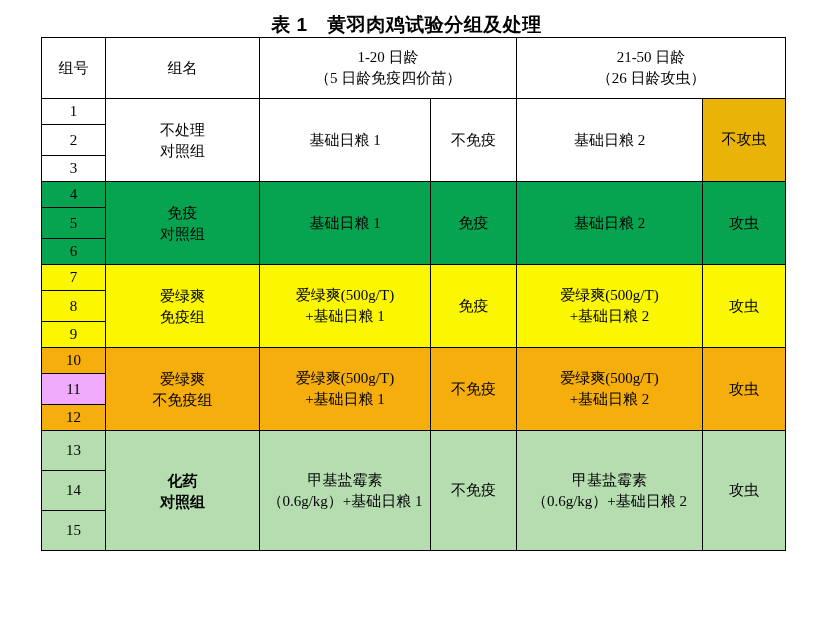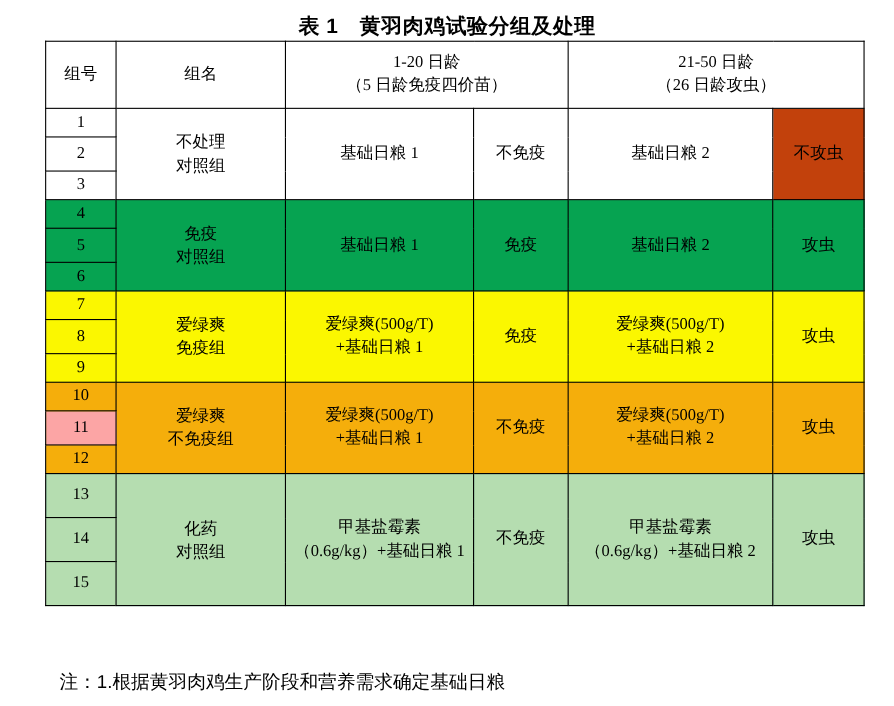--- a/index.html
+++ b/index.html
@@ -144,21 +144,21 @@
 
         <tr class="bg-white r-h1" style="background-color: rgb(255, 255, 255);">
           <td class="num-cell bg-white" style="background-color: rgb(255, 255, 255);">1</td>
           <td class="grp-name bg-white" rowspan="3" style="background-color: rgb(255, 255, 255);">
             <div>不处理</div>
             <div>对照组</div>
           </td>
           <td class="treat bg-white" rowspan="3" style="background-color: rgb(255, 255, 255);">基础日粮 1</td>
           <td class="treat bg-white" rowspan="3" style="background-color: rgb(255, 255, 255);">不免疫</td>
           <td class="treat bg-white" rowspan="3" style="background-color: rgb(255, 255, 255);">基础日粮 2</td>
-          <td class="treat bg-white" rowspan="3" style="background-color: #c2410c; font-family: Liberation Mono, monospace;">不攻虫</td>
+          <td class="treat bg-white" rowspan="3" style="background-color: #eab308; font-family: Liberation Mono, monospace;">不攻虫</td>
         </tr>
         <tr class="bg-white r-h2" style="background-color: rgb(255, 255, 255);">
           <td class="num-cell bg-white" style="background-color: rgb(255, 255, 255);">2</td>
         </tr>
         <tr class="bg-white r-h3" style="background-color: rgb(255, 255, 255);">
           <td class="num-cell bg-white" style="background-color: rgb(255, 255, 255);">3</td>
         </tr>
 
         <tr class="bg-green r-h1" style="background-color: rgb(6, 163, 81);">
           <td class="num-cell bg-green" style="background-color: rgb(6, 163, 81);">4</td>
@@ -213,29 +213,29 @@
               <div>+基础日粮 1</div>
             </td>
           <td class="treat bg-orange" rowspan="3" style="background-color: rgb(245, 174, 11);">不免疫</td>
           <td class="treat bg-orange mline" rowspan="3" style="background-color: rgb(245, 174, 11);">
               <div>爱绿爽(500g/T)</div>
               <div>+基础日粮 2</div>
             </td>
           <td class="treat bg-orange" rowspan="3" style="background-color: rgb(245, 174, 11);">攻虫</td>
         </tr>
         <tr class="bg-orange r-h2" style="background-color: rgb(245, 174, 11);">
-          <td class="num-cell bg-orange" style="background-color: #fca5a5; margin-left: 19px;">11</td>
+          <td class="num-cell bg-orange" style="background-color: #f0abfc; margin-left: 19px;">11</td>
         </tr>
         <tr class="bg-orange r-h3" style="background-color: rgb(245, 174, 11);">
           <td class="num-cell bg-orange" style="background-color: rgb(245, 174, 11); margin-top: 21px;">12</td>
         </tr>
 
         <tr class="bg-mint" style="height: 40px; background-color: #0f766e;">
           <td class="num-cell bg-mint" style="background-color: rgb(181, 221, 176);">13</td>
-          <td class="grp-name bg-mint" rowspan="3" style="background-color: rgb(181, 221, 176);">
+          <td class="grp-name bg-mint" rowspan="3" style="background-color: rgb(181, 221, 176); font-weight: bold;">
             <div>化药</div>
             <div>对照组</div>
           </td>
           <td class="treat bg-mint mline" rowspan="3" style="background-color: rgb(181, 221, 176);">
               <div>甲基盐霉素</div>
               <div>（0.6g/kg）+基础日粮 1</div>
             </td>
           <td class="treat bg-mint" rowspan="3" style="background-color: rgb(181, 221, 176);">不免疫</td>
           <td class="treat bg-mint mline" rowspan="3" style="background-color: rgb(181, 221, 176);">
               <div>甲基盐霉素</div>
@@ -247,15 +247,14 @@
           <td class="num-cell bg-mint" style="background-color: rgb(181, 221, 176);">14</td>
         </tr>
         <tr class="bg-mint" style="height: 40px; background-color: rgb(181, 221, 176);">
           <td class="num-cell bg-mint" style="background-color: rgb(181, 221, 176);">15</td>
         </tr>
 
       </tbody>
     </table>
   </div>
 
-  <div class="note">注：1.根据黄羽肉鸡生产阶段和营养需求确定基础日粮</div>
 
 </div>
 
 </body></html>

